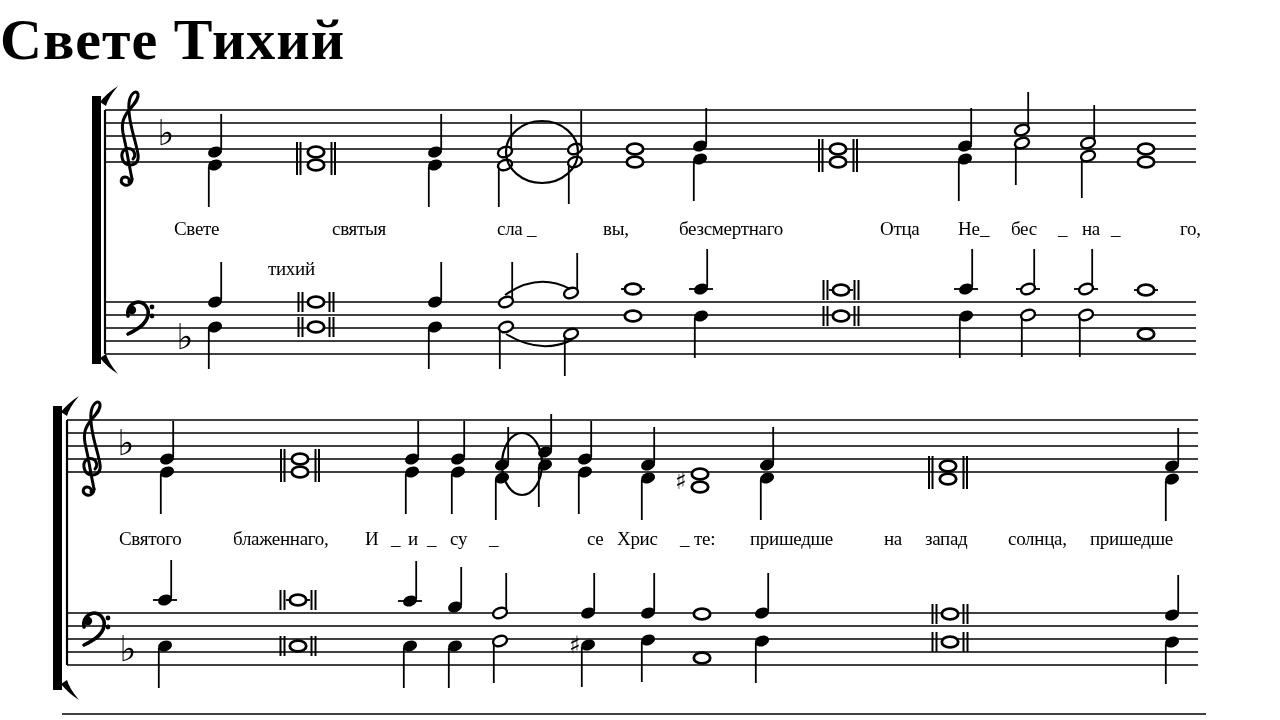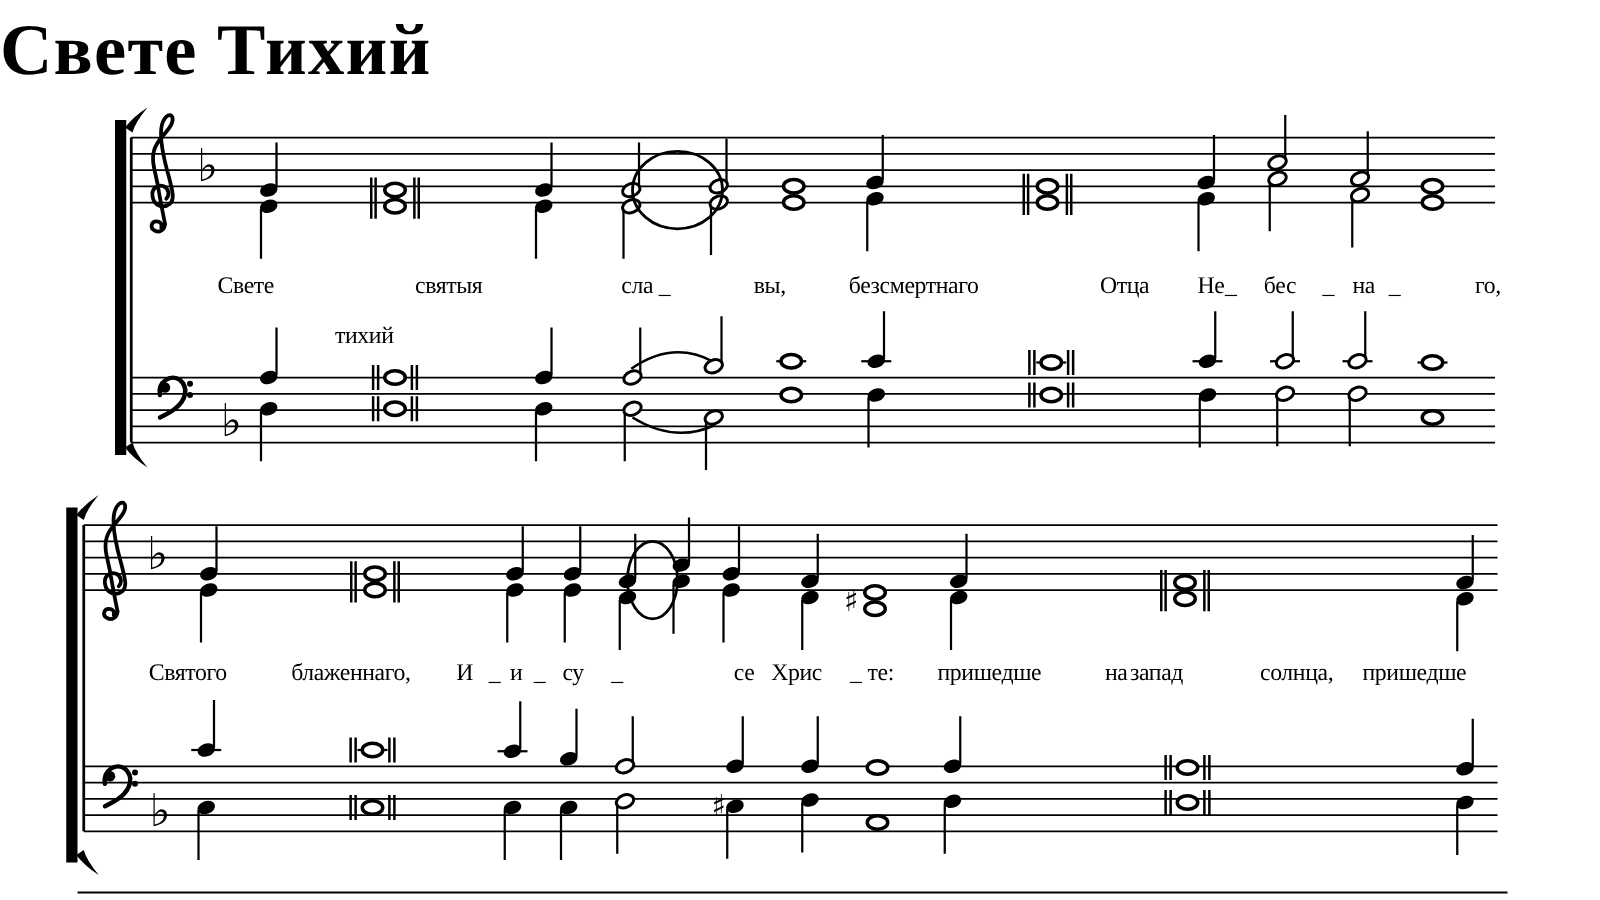--- a/index.html
+++ b/index.html
@@ -313,18 +313,18 @@
         <span class="lyric" style="left: 408px; top: 529px;">и</span>
         <span class="lyric" style="left: 427px; top: 529px;">_</span>
         <span class="lyric" style="left: 450px; top: 529px;">су</span>
         <span class="lyric" style="left: 489px; top: 529px;">_</span>
         <span class="lyric" style="left: 563px; top: 529px; margin-left: 24px;">се</span>
         <span class="lyric" style="left: 617px; top: 529px;">Хрис</span>
         <span class="lyric" style="left: 680px; top: 529px;">_</span>
         <span class="lyric" style="left: 694px; top: 529px;">те:</span>
         <span class="lyric" style="left: 750px; top: 529px;">пришедше</span>
         <span class="lyric" style="left: 884px; top: 529px;">на</span>
-        <span class="lyric" style="left: 904px; top: 529px;">запад</span>
+        <span class="lyric" style="left: 925px; top: 529px;">запад</span>
         <span class="lyric" style="left: 1008px; top: 529px;">солнца,</span>
         <span class="lyric" style="left: 1090px; top: 529px;">пришедше</span>
       </div>
     </div>
 </div>
 
 </body></html>

